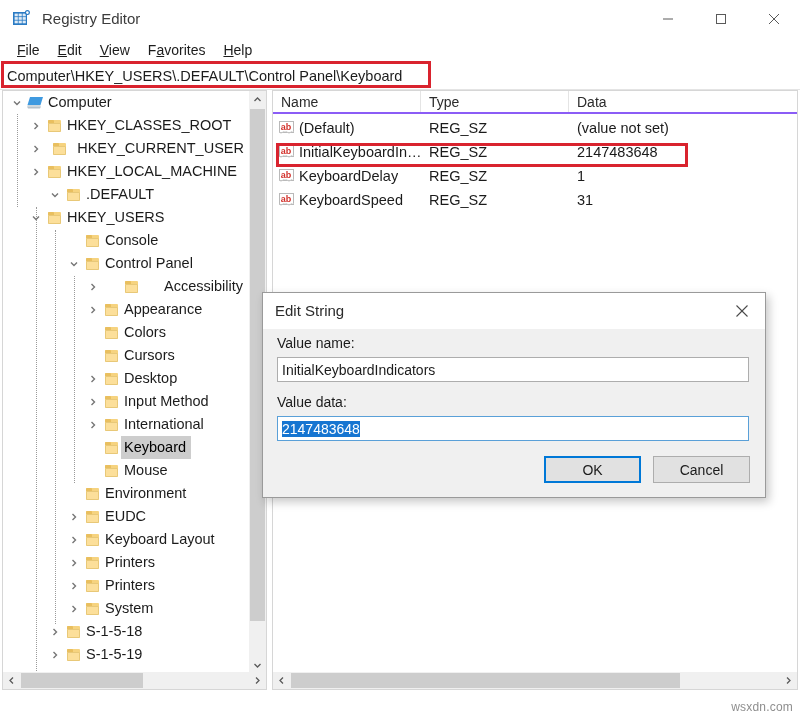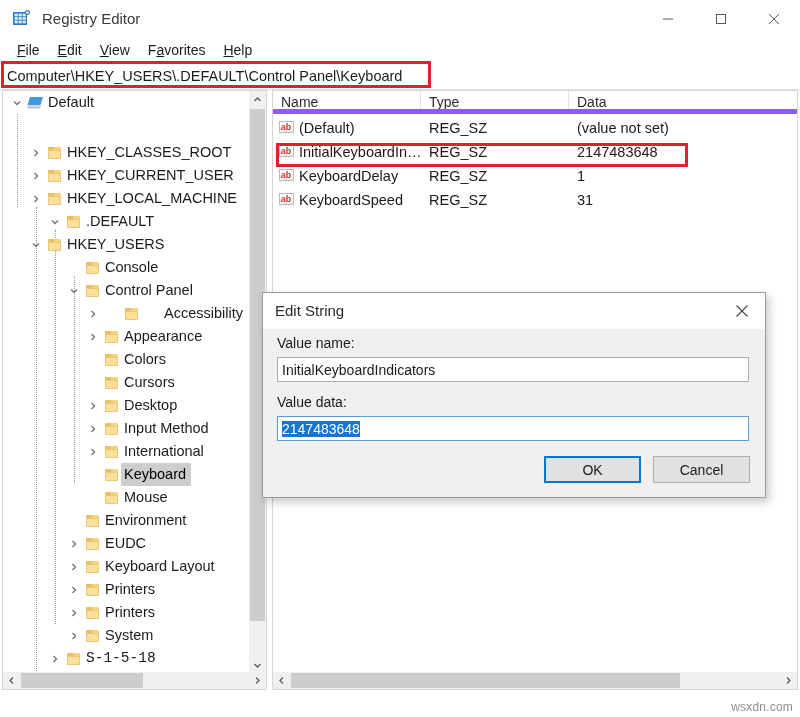--- a/index.html
+++ b/index.html
@@ -142,21 +142,21 @@
   .dline {
     position: absolute;
     border-left: 1px dotted #9a9a9a;
     width: 0;
   }
 
   
   .list-header {
     position: absolute; left: 0; top: 0; width: 524px; height: 23px;
     background: #ffffff;
-    border-bottom: 5px solid #8b5cf6;
+    border-bottom: 2px solid #8b5cf6;
     display: flex;
   }
   .lh-cell {
     font-size: 14px; color: #2b2b2b;
     line-height: 23px;
     padding-left: 8px;
     border-right: 1px solid #e4e4e4;
     white-space: nowrap;
     overflow: hidden;
   }
@@ -376,38 +376,38 @@
               <polyline points="2,3.5 5,6.5 8,3.5" fill="none" stroke="currentColor" stroke-width="1.4"></polyline>
             </svg>
           </span>
           <span class="tico">
             <svg class="pc-icon" viewBox="0 0 17 14">
               <path d="M3 1 L16 1 L13.5 9 L0.5 9 Z" fill="#3f9ae0"></path>
               <path d="M0.5 9 L13.5 9 L13.5 10.5 L0.5 10.5 Z" fill="#cfd8de"></path>
               <path d="M0 10.5 L14 10.5 L13 12.5 L1 12.5 Z" fill="#b6c2cb"></path>
             </svg>
           </span>
-          <span class="tlabel">Default</span>
-        </div>
-        <div class="tnode" style="padding-left: 25px; margin-top: 27px;">
+          <span class="tlabel">Computer</span>
+        </div>
+        <div class="tnode" style="padding-left: 25px;">
           <span class="tw">
             <svg width="10" height="10" viewBox="0 0 10 10">
               <polyline points="3.5,2 6.5,5 3.5,8" fill="none" stroke="currentColor" stroke-width="1.4"></polyline>
             </svg>
           </span>
           <span class="tico">
             <span class="folder">
               <span class="back"></span>
               <span class="tab"></span>
               <span class="front"></span>
             </span>
           </span>
           <span class="tlabel">HKEY_CLASSES_ROOT</span>
         </div>
-        <div class="tnode" style="padding-left: 25px;">
+        <div class="tnode" style="padding-left: 25px; justify-content: space-between;">
           <span class="tw">
             <svg width="10" height="10" viewBox="0 0 10 10">
               <polyline points="3.5,2 6.5,5 3.5,8" fill="none" stroke="currentColor" stroke-width="1.4"></polyline>
             </svg>
           </span>
           <span class="tico">
             <span class="folder">
               <span class="back"></span>
               <span class="tab"></span>
               <span class="front"></span>
@@ -684,21 +684,21 @@
           </span>
           <span class="tico">
             <span class="folder">
               <span class="back"></span>
               <span class="tab"></span>
               <span class="front"></span>
             </span>
           </span>
           <span class="tlabel">System</span>
         </div>
-        <div class="tnode" style="padding-left: 44px; font-family: Liberation Mono, monospace;">
+        <div class="tnode" style="padding-left: 44px;">
           <span class="tw">
             <svg width="10" height="10" viewBox="0 0 10 10">
               <polyline points="3.5,2 6.5,5 3.5,8" fill="none" stroke="currentColor" stroke-width="1.4"></polyline>
             </svg>
           </span>
           <span class="tico">
             <span class="folder">
               <span class="back"></span>
               <span class="tab"></span>
               <span class="front"></span>

